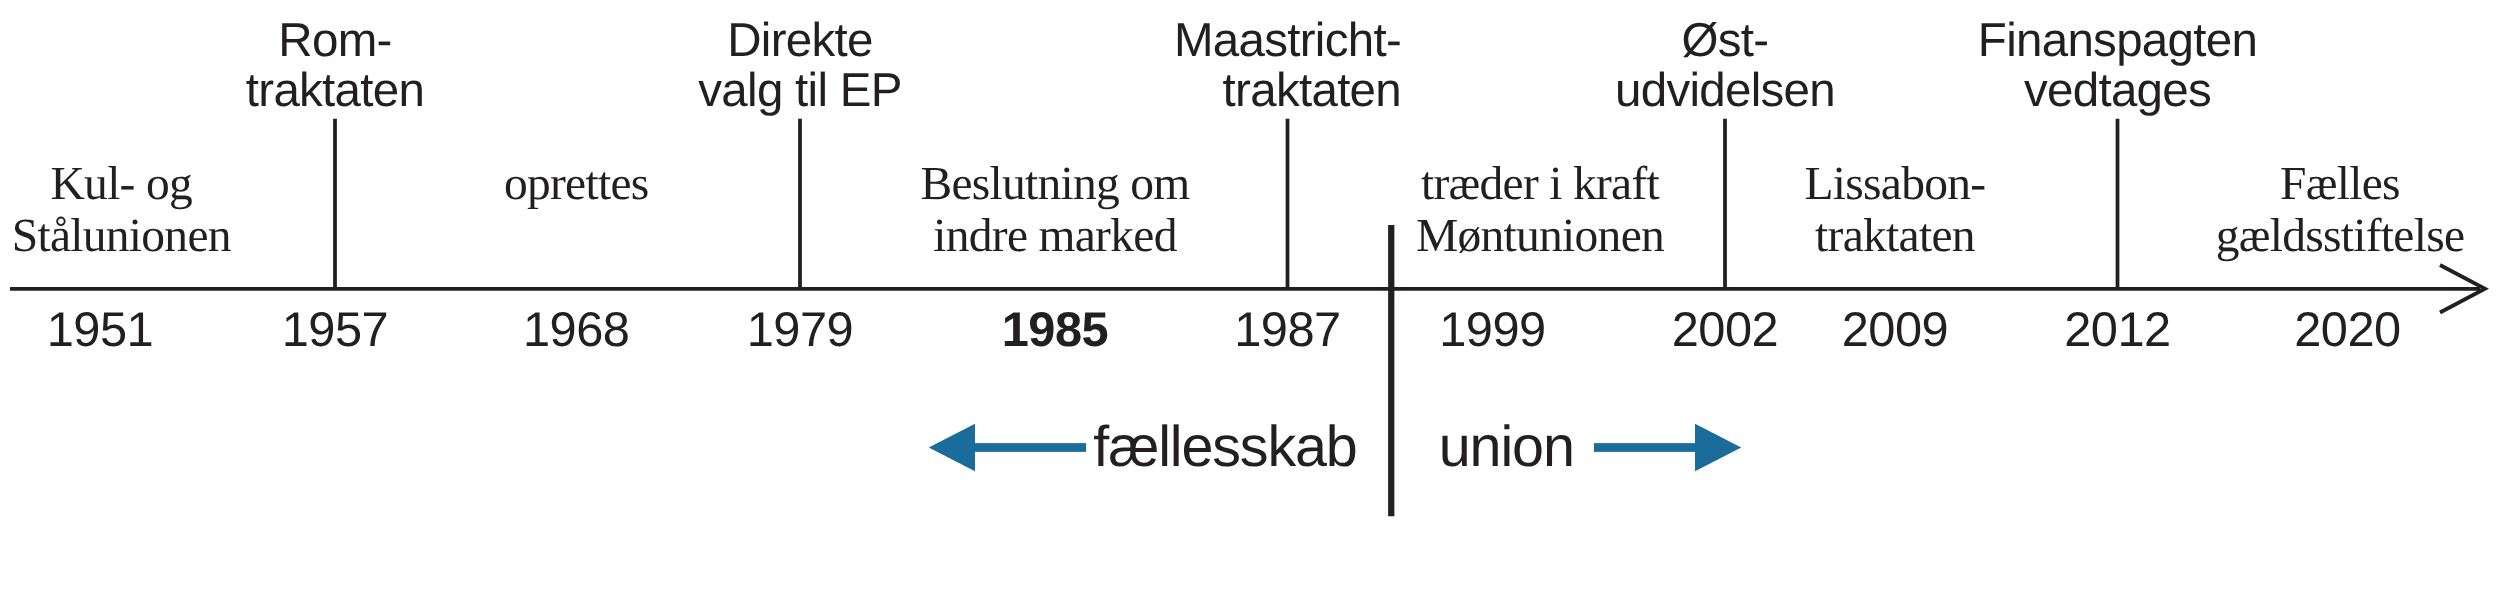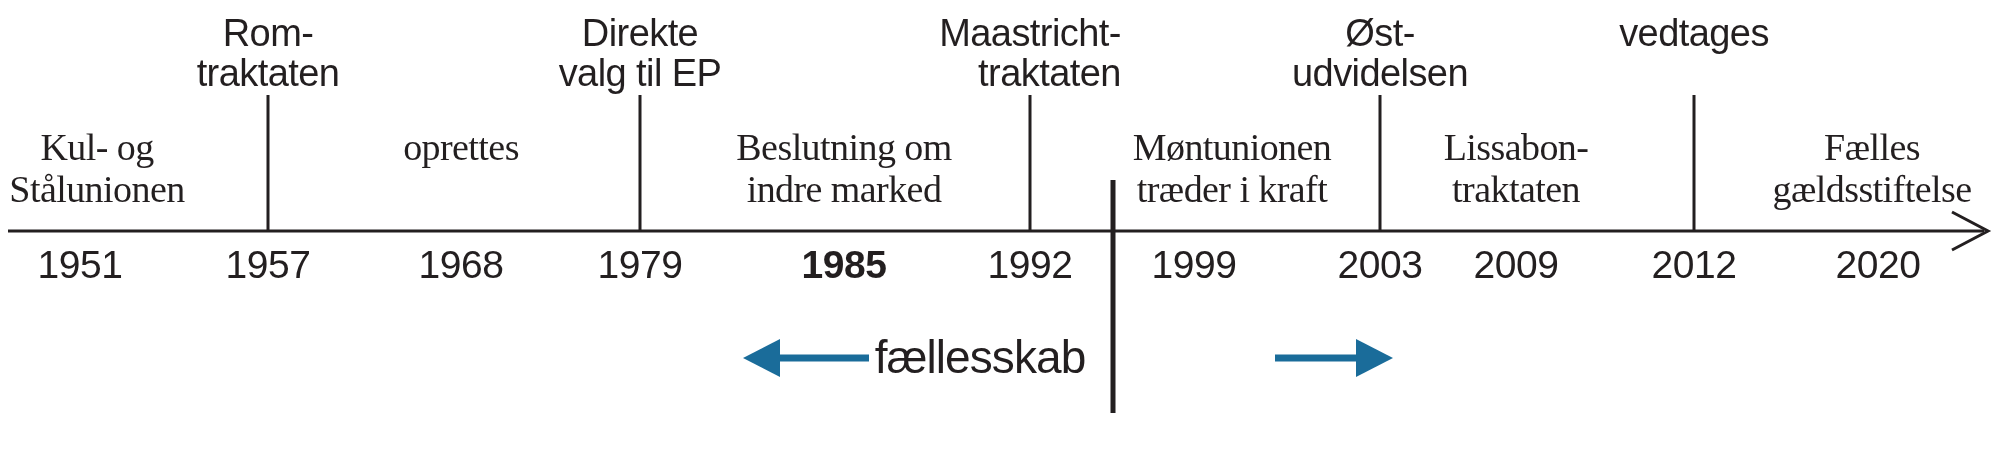--- a/index.html
+++ b/index.html
@@ -110,57 +110,59 @@
       <div class="event-label bottom" style="left: 42.2%;">
         <div>Beslutning om</div>
         <div>indre marked</div>
       </div>
       <div class="year" style="left: 42.2%; font-weight: bold;">1985</div>
       <div class="event-label top" style="left: 51.5%; text-align: right;">
         <div>Maastricht-</div>
         <div>traktaten</div>
       </div>
       <div class="tick" style="left: 51.5%;"></div>
-      <div class="year" style="left: 51.5%;">1992</div>
+      <div class="year" style="left: 51.5%;">1987</div>
       <div class="event-label bottom" style="left: 61.6%;">
+        <div>træder i kraft</div>
         <div>Møntunionen</div>
-        <div>træder i kraft</div>
       </div>
       <div class="year" style="left: 59.7%;">1999</div>
       <div class="event-label top" style="left: 69%;">
         <div>Øst-</div>
         <div>udvidelsen</div>
       </div>
       <div class="tick" style="left: 69%;"></div>
-      <div class="year" style="left: 69%;">2003</div>
+      <div class="year" style="left: 69%;">2002</div>
       <div class="event-label bottom" style="left: 75.8%;">
         <div>Lissabon-</div>
         <div>traktaten</div>
       </div>
       <div class="year" style="left: 75.8%;">2009</div>
       <div class="event-label top" style="left: 84.7%;">
+        <div>Finanspagten</div>
         <div>vedtages</div>
       </div>
       <div class="tick" style="left: 84.7%;"></div>
       <div class="year" style="left: 84.7%;">2012</div>
       <div class="event-label bottom" style="left: 93.6%;">
         <div>Fælles</div>
         <div>gældsstiftelse</div>
       </div>
       <div class="year" style="left: 93.9%;">2020</div>
     </div>
 
   <div class="divider" style="left: 55.65%;"></div>
 
   <svg class="legend-arrow" style="left:743px" width="126" height="44" viewBox="0 0 126 44">
     <polygon points="0,22 37,3 37,41"></polygon>
     <rect x="33" y="18.5" width="93" height="7"></rect>
   </svg>
 
   <div class="legend-label" style="left:49.0%">fællesskab</div>
 
+  <div class="legend-label" style="left:60.25%">union</div>
 
   <svg class="legend-arrow" style="left:1275px" width="118" height="44" viewBox="0 0 118 44">
     <rect x="0" y="18.5" width="85" height="7"></rect>
     <polygon points="81,3 118,22 81,41"></polygon>
   </svg>
 
 </div>
 
 </body></html>

